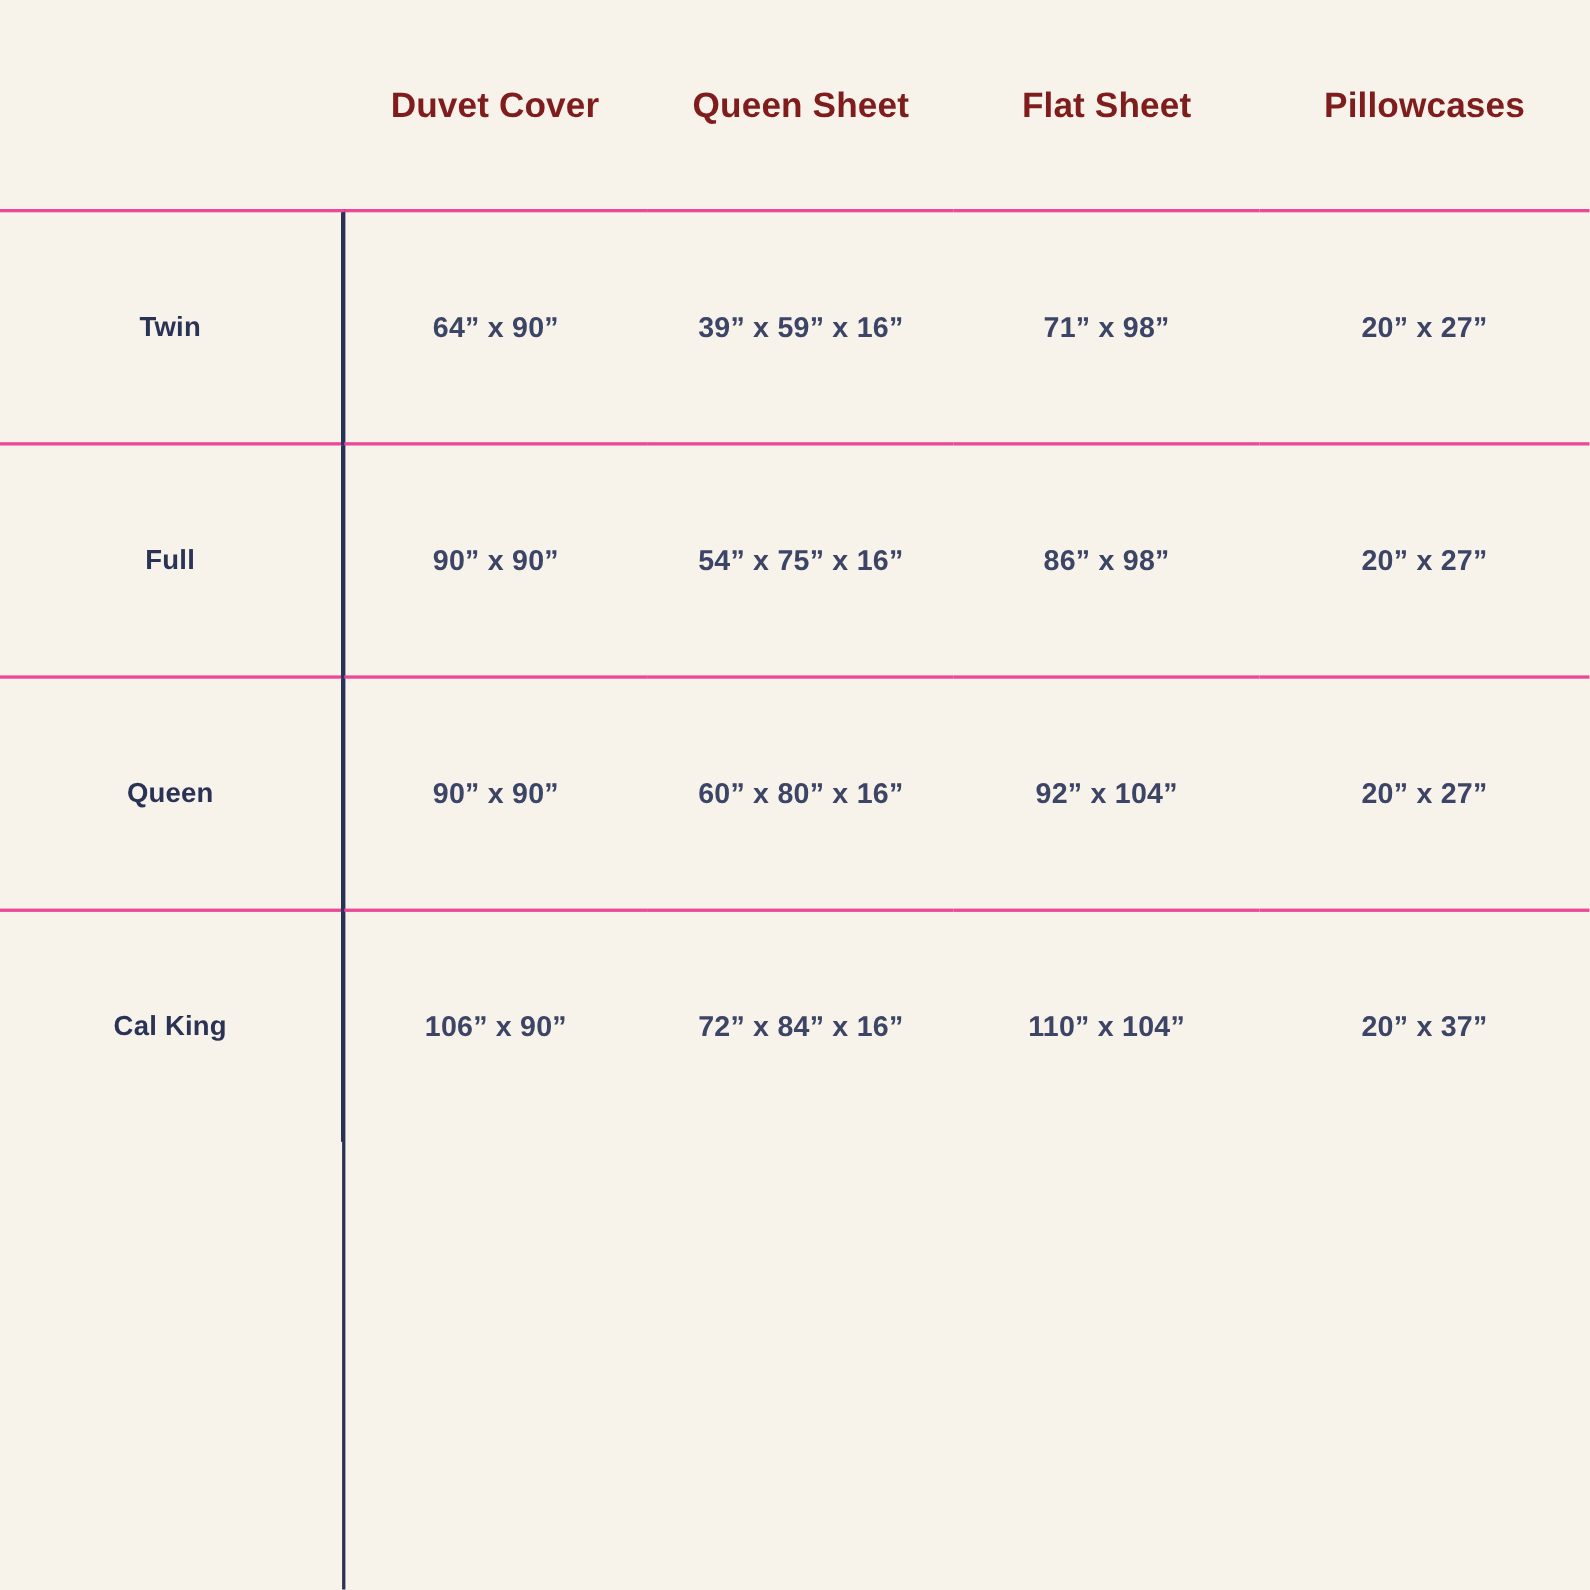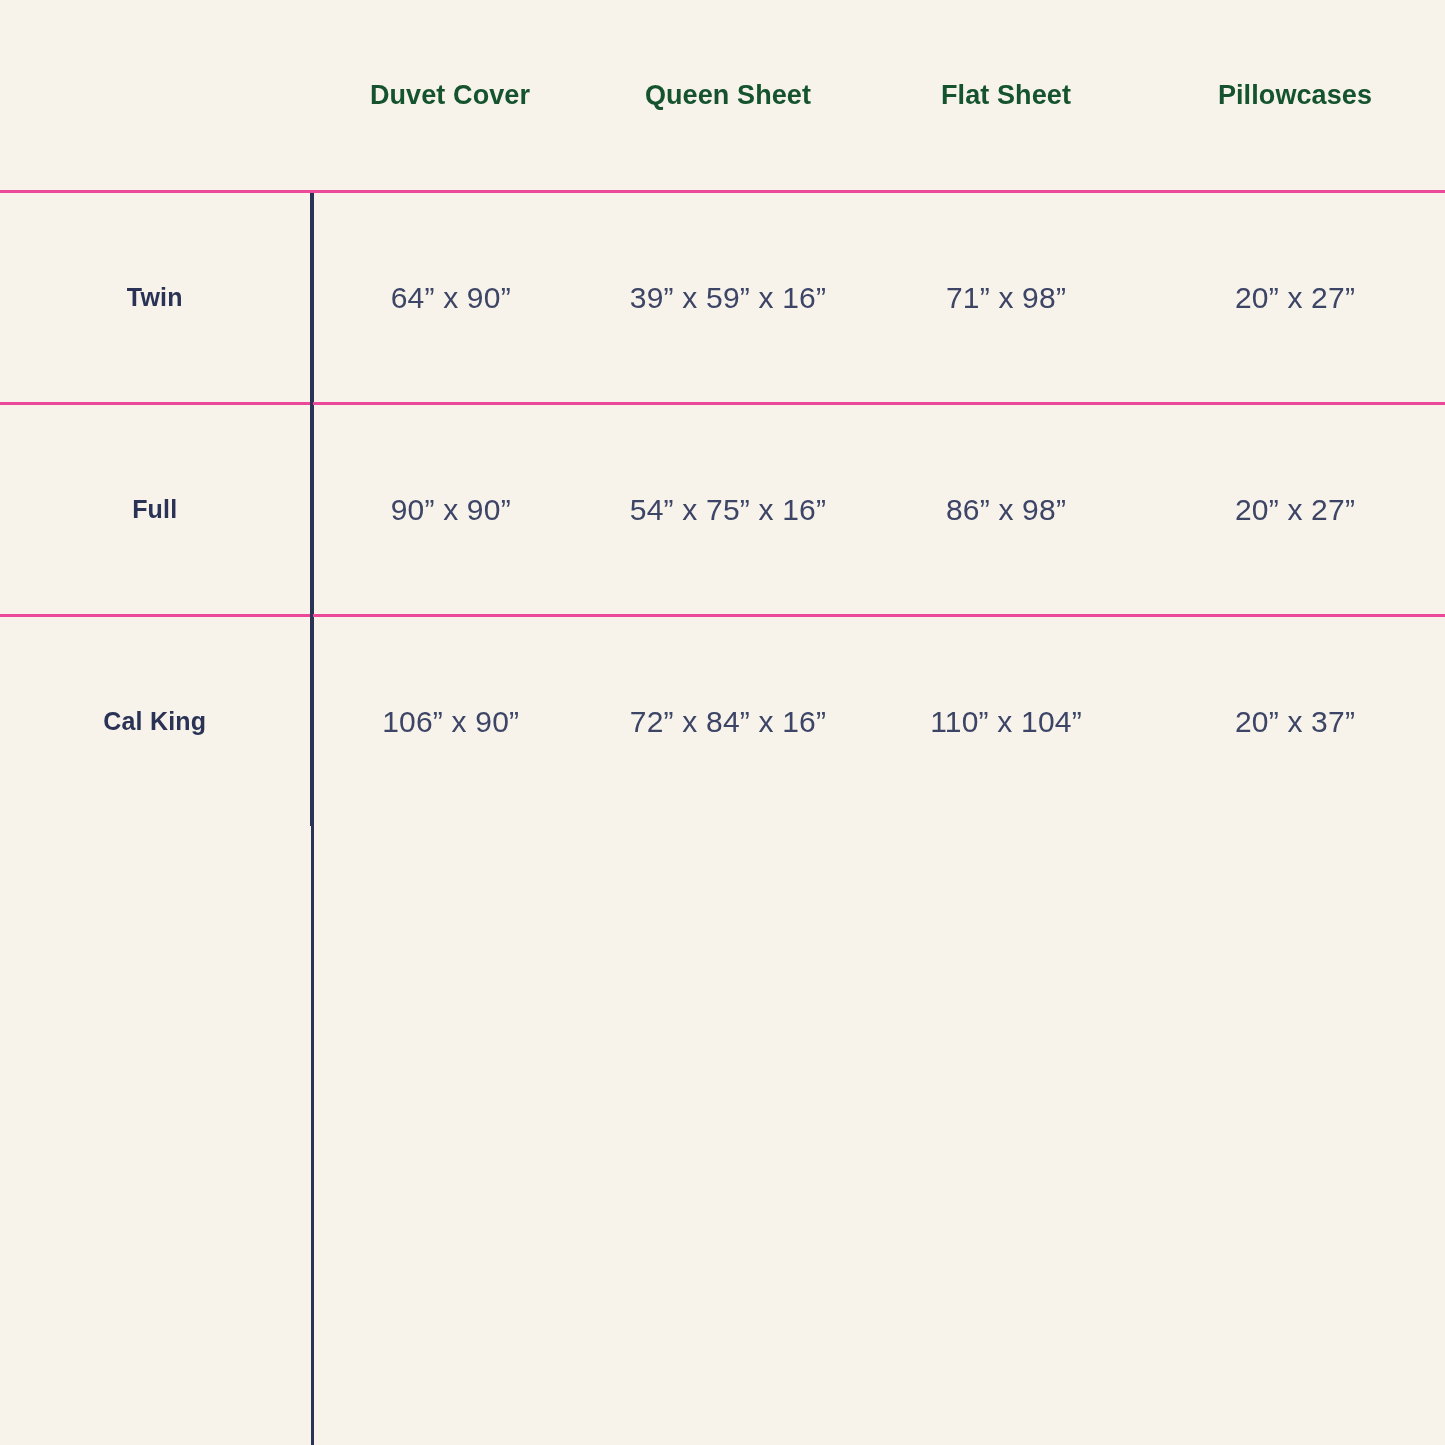--- a/index.html
+++ b/index.html
@@ -32,23 +32,23 @@
   table.chart-table col.col-duvet     { width: 278px; }
   table.chart-table col.col-fitted    { width: 278px; }
   table.chart-table col.col-flat      { width: 278px; }
   table.chart-table col.col-pillow    { width: 300px; }
 
   
   thead th {
     height: 190px;
     vertical-align: middle;
     text-align: center;
-    font-size: 27px;
+    font-size: 32px;
     font-weight: bold;
-    color: #14532d;
+    color: #7f1d1d;
     letter-spacing: 0.1px;
     padding: 0;
     border: none;
   }
   thead th.th-size { }
 
   
   tbody tr {
     height: 209px;
   }
@@ -59,22 +59,22 @@
     padding: 0;
     border-top: 3px solid #ec4899;
   }
   tbody td.cell-size {
     font-size: 25px;
     font-weight: bold;
     color: #2a3356;
     letter-spacing: 0.2px;
   }
   tbody td.cell-value {
-    font-size: 30px;
-    font-weight: 400;
+    font-size: 26px;
+    font-weight: 700;
     color: #3d4566;
     letter-spacing: 0.2px;
   }
   
   tbody td.cell-duvet,
   tbody td.cell-size + td {
     border-left: 3px solid #2a3356;
   }
 
   
@@ -124,20 +124,27 @@
         <td class="cell-value">20” x 27”</td>
       </tr>
       <tr>
         <td class="cell-size">Full</td>
         <td class="cell-value cell-duvet">90” x 90”</td>
         <td class="cell-value">54” x 75” x 16”</td>
         <td class="cell-value">86” x 98”</td>
         <td class="cell-value">20” x 27”</td>
       </tr>
       <tr>
+        <td class="cell-size">Queen</td>
+        <td class="cell-value cell-duvet">90” x 90”</td>
+        <td class="cell-value">60” x 80” x 16”</td>
+        <td class="cell-value">92” x 104”</td>
+        <td class="cell-value">20” x 27”</td>
+      </tr>
+      <tr>
         <td class="cell-size">Cal King</td>
         <td class="cell-value cell-duvet">106” x 90”</td>
         <td class="cell-value">72” x 84” x 16”</td>
         <td class="cell-value">110” x 104”</td>
         <td class="cell-value">20” x 37”</td>
       </tr>
     </tbody>
   </table>
 
 </div>

